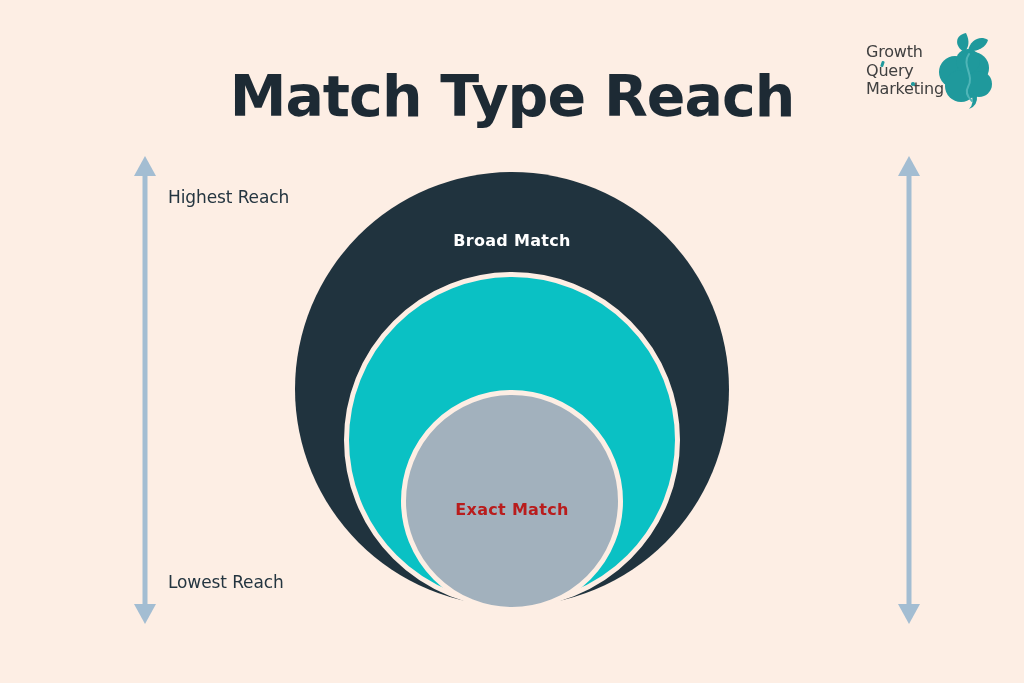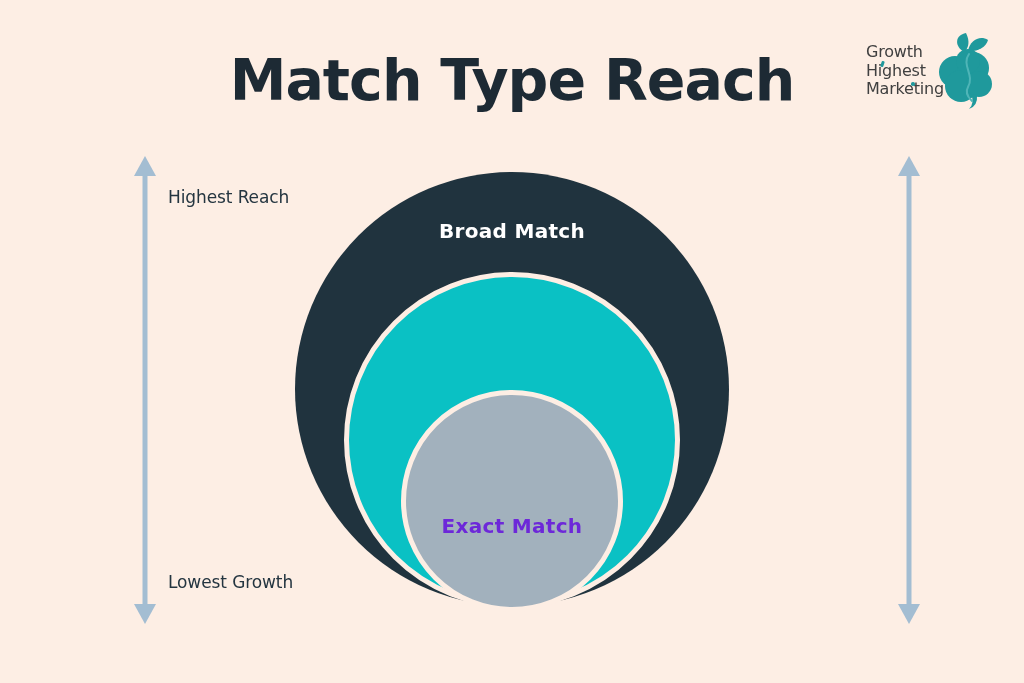--- a/index.html
+++ b/index.html
@@ -13,21 +13,21 @@
   .canvas {
     position: absolute;
     width: 1024px; height: 683px;
     top: 0; left: 0;
     background: #fdeee4;
   }
 
   
   .title {
     position: absolute;
-    top: 45px; left: 0;
+    top: 61px; left: 0;
     width: 100%;
     text-align: center;
     font-size: 57px;
     font-weight: 800;
     letter-spacing: -1px;
     color: #1d2a34;
     line-height: 70px;
   }
 
   
@@ -81,28 +81,29 @@
     width: 222px; height: 222px;
     background: #a2b1bd;
     border: 5px solid #fdeee4;
     z-index: 3;
   }
   .circle-label {
     position: absolute;
     left: 0; width: 100%;
     text-align: center;
     font-weight: 700;
-    font-size: 20px;
+    font-size: 16px;
     letter-spacing: 0.3px;
     line-height: 26px;
     z-index: 4;
+    margin-top: 10px;
   }
   .label-broad  { top: 218px; color: #ffffff; }
   .label-phrase { top: 334px; color: #ffffff; }
-  .label-exact  { top: 513px; color: #6d28d9; }
+  .label-exact  { top: 487px; color: #b91c1c; }
 
   
   .axis-arrow {
     position: absolute;
     top: 156px;
     width: 28px; height: 468px;
   }
   .axis-arrow-left  { left: 131px; }
   .axis-arrow-right { left: 895px; }
 
@@ -122,21 +123,21 @@
 </style>
 </head>
 <body>
 
 <div class="canvas">
 
   <div class="title">Match Type Reach</div>
 
   <div class="logo-text">
     <div>Growth</div>
-    <div>Highest</div>
+    <div>Query</div>
     <div>Marketing</div>
   </div>
   <div class="logo-accent-tick"></div>
   <div class="logo-accent-dot"></div>
   <svg class="logo-icon" viewBox="0 0 62 80" xmlns="http://www.w3.org/2000/svg">
     <g fill="#1f999c">
       <path d="M29 21 C19 15, 20 4, 31 2 C35 10, 34 17, 29 21 Z"></path>
       <path d="M33 20 C35 9, 45 4, 53 9 C51 17, 41 21, 33 20 Z"></path>
       <circle cx="20" cy="41" r="16"></circle>
       <circle cx="38" cy="37" r="16"></circle>
@@ -161,15 +162,15 @@
     <polygon points="14,468 25,448 3,448" fill="#a3bdd2"></polygon>
   </svg>
 
   <svg class="axis-arrow axis-arrow-right" viewBox="0 0 28 468" xmlns="http://www.w3.org/2000/svg">
     <polygon points="14,0 25,20 3,20" fill="#a3bdd2"></polygon>
     <line x1="14" y1="16" x2="14" y2="452" stroke="#a3bdd2" stroke-width="5"></line>
     <polygon points="14,468 25,448 3,448" fill="#a3bdd2"></polygon>
   </svg>
 
   <div class="axis-label lbl-highest">Highest Reach</div>
-  <div class="axis-label lbl-lowest">Lowest Growth</div>
+  <div class="axis-label lbl-lowest">Lowest Reach</div>
 
 </div>
 
 </body></html>

